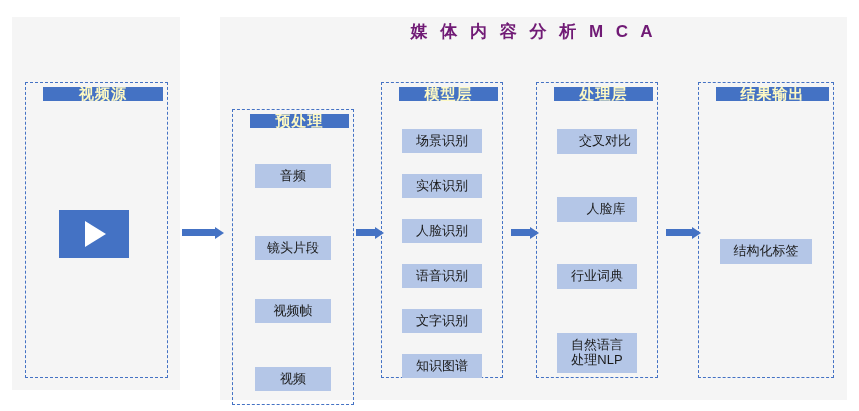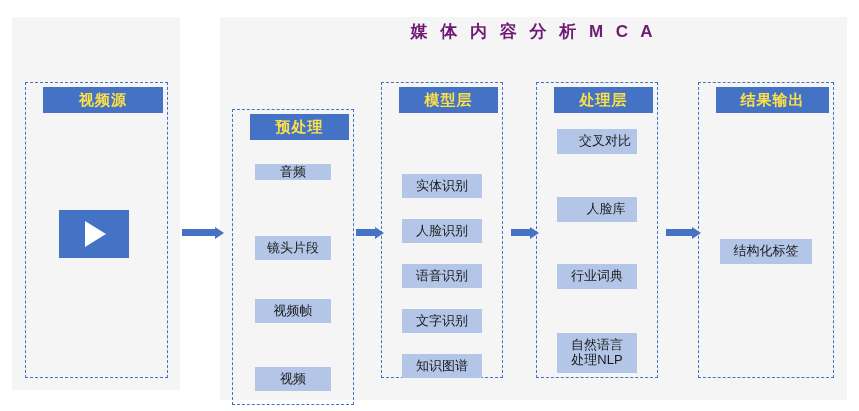--- a/index.html
+++ b/index.html
@@ -45,23 +45,23 @@
     height: 296px;
     border: 1.4px dashed #4472c4;
     box-sizing: border-box;
     background: transparent;
   }
   .col-header {
     position: absolute;
     left: 17px;
     right: 4px;
     top: 4px;
-    height: 26px;
+    height: 14px;
     background: #4472c4;
-    color: #fde047;
+    color: #fef9c3;
     font-size: 15px;
     font-weight: 600;
     letter-spacing: 1px;
     display: flex;
     align-items: center;
     justify-content: center;
     white-space: nowrap;
   }
   .col-body {
     position: absolute;
@@ -142,30 +142,31 @@
   <div class="col-header">视频源</div>
   <div class="col-body"></div>
 </div>
 <div id="play-button">
   <div id="play-triangle"></div>
 </div>
 
 <div class="column" id="col-2" style="left:232px; width:122px;margin-top:27px;">
   <div class="col-header">预处理</div>
   <div class="col-body">
-    <div class="chip" style="top:22px;  width:76px; height:16px;">音频</div>
+    <div class="chip" style="top:22px;  width:76px; height:24px;">音频</div>
     <div class="chip" style="top:94px;  width:76px; height:24px;">镜头片段</div>
     <div class="chip" style="top:157px; width:76px; height:24px;">视频帧</div>
     <div class="chip" style="top:225px; width:76px; height:24px;">视频</div>
   </div>
 </div>
 
 <div class="column" id="col-3" style="left:381px; width:122px;">
   <div class="col-header">模型层</div>
   <div class="col-body">
+    <div class="chip" style="top:14px;  width:80px; height:24px;">场景识别</div>
     <div class="chip" style="top:59px;  width:80px; height:24px;">实体识别</div>
     <div class="chip" style="top:104px; width:80px; height:24px;">人脸识别</div>
     <div class="chip" style="top:149px; width:80px; height:24px;">语音识别</div>
     <div class="chip" style="top:194px; width:80px; height:24px;">文字识别</div>
     <div class="chip" style="top:239px; width:80px; height:24px;">知识图谱</div>
   </div>
 </div>
 
 <div class="column" id="col-4" style="left:536px; width:122px;">
   <div class="col-header">处理层</div>

